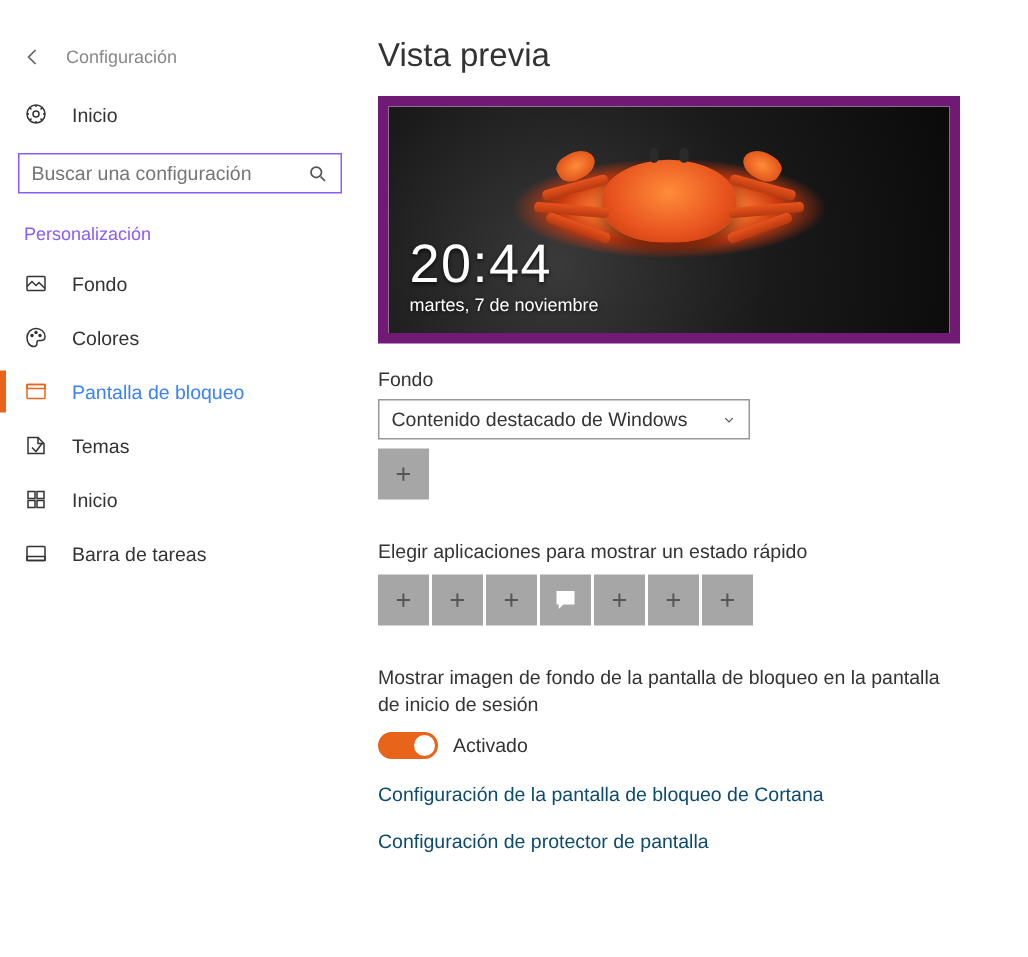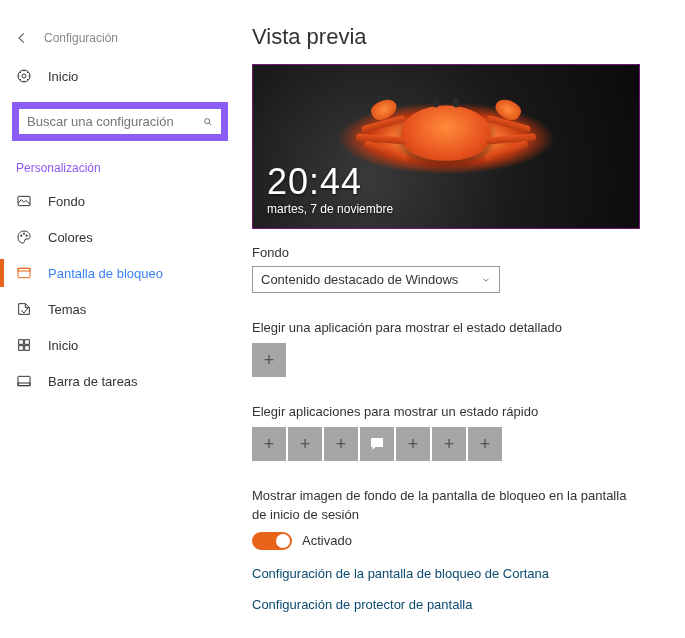--- a/index.html
+++ b/index.html
@@ -14,32 +14,32 @@
 }
 .container { display: flex; height: 100%; }
 .sidebar { width: 240px; padding: 28px 0 0 0; }
 .top-row { display: flex; align-items: center; padding: 0 12px 12px 12px; color: #666; }
 .back-btn { width: 20px; height: 20px; display: flex; align-items: center; justify-content: center; cursor: pointer; margin-right: 12px; }
 .back-btn svg { width: 14px; height: 14px; stroke: #666; }
 .app-title { font-size: 12px; color: #888; }
 .home-row { display: flex; align-items: center; padding: 8px 16px; cursor: pointer; }
 .home-row svg { width: 16px; height: 16px; margin-right: 16px; }
 .home-row span { font-size: 13px; }
-.search-box { margin: 10px 12px; border: 7px solid #8b5cf6; display: flex; align-items: center; padding: 5px 8px; }
+.search-box { margin: 10px 12px; border: 1px solid #8b5cf6; display: flex; align-items: center; padding: 5px 8px; }
 .search-box input { border: none; outline: none; flex: 1; font-size: 13px; background: transparent; }
 .search-box svg { width: 14px; height: 14px; stroke: #555; }
 .section-label { padding: 10px 16px 8px 16px; color: #8b5cf6; font-size: 12px; }
 .nav-item { display: flex; align-items: center; padding: 10px 16px; cursor: pointer; color: #333; position: relative; }
 .nav-item svg { width: 16px; height: 16px; margin-right: 16px; stroke: #333; fill: none; }
 .nav-item.active { color: #3b82f6; }
 .nav-item.active svg { stroke: #e8641b; }
 .nav-item.active::before { content: ""; position: absolute; left: 0; top: 4px; bottom: 4px; width: 4px; background: #e8641b; }
 .main { flex: 1; padding: 24px 24px 0 12px; overflow-y: auto; }
 .page-title { font-size: 22px; font-weight: 400; margin-bottom: 14px; }
-.preview { width: 388px; height: 165px; position: relative; border: 1px solid #701a75; overflow: hidden; padding-left: 22px; }
+.preview { width: 388px; height: 165px; position: relative; border: 7px solid #701a75; overflow: hidden; padding-left: 22px; }
 .preview-bg { position: absolute; inset: 0; background: radial-gradient(ellipse 70% 55% at 50% 45%, #e84a1a 0%, #ff7d33 18%, #c93a10 28%, transparent 40%), radial-gradient(circle at 30% 70%, #3a3a3a 0%, #1a1a1a 50%, #0a0a0a 100%); }
 .crab-body { position: absolute; left: 50%; top: 42%; transform: translate(-50%, -50%); width: 90px; height: 55px; background: radial-gradient(ellipse at 50% 40%, #ff8c3a, #e8531e 60%, #b8350a); border-radius: 50% 50% 45% 45%; box-shadow: 0 4px 10px rgba(0,0,0,0.5); }
 .crab-eye { position: absolute; width: 6px; height: 10px; background: #2a2a2a; border-radius: 3px; top: -8px; }
 .crab-eye.l { left: 32px; } .crab-eye.r { right: 32px; }
 .crab-leg { position: absolute; background: linear-gradient(#e8531e, #b83a0f); border-radius: 3px; }
 .leg1 { width: 45px; height: 7px; top: 15px; left: -40px; transform: rotate(-15deg); }
 .leg2 { width: 50px; height: 7px; top: 30px; left: -45px; transform: rotate(5deg); }
 .leg3 { width: 45px; height: 7px; top: 42px; left: -38px; transform: rotate(20deg); }
 .leg4 { width: 45px; height: 7px; top: 15px; right: -40px; transform: rotate(15deg); }
 .leg5 { width: 50px; height: 7px; top: 30px; right: -45px; transform: rotate(-5deg); }
@@ -175,21 +175,20 @@
     </div>
 
     <div class="field-label">Fondo</div>
     <div class="select-box">
       <span>Contenido destacado de Windows</span>
       <svg viewBox="0 0 24 24" fill="none" stroke-width="2">
           <path d="M6 9l6 6 6-6"></path>
         </svg>
     </div>
 
-    <div class="multi-label">Elegir una aplicación para mostrar el estado detallado</div>
     <div class="tile-row">
       <div class="tile">
           <span class="plus">+</span>
         </div>
     </div>
 
     <div class="multi-label">Elegir aplicaciones para mostrar un estado rápido</div>
     <div class="tile-row">
       <div class="tile">
           <span class="plus">+</span>

